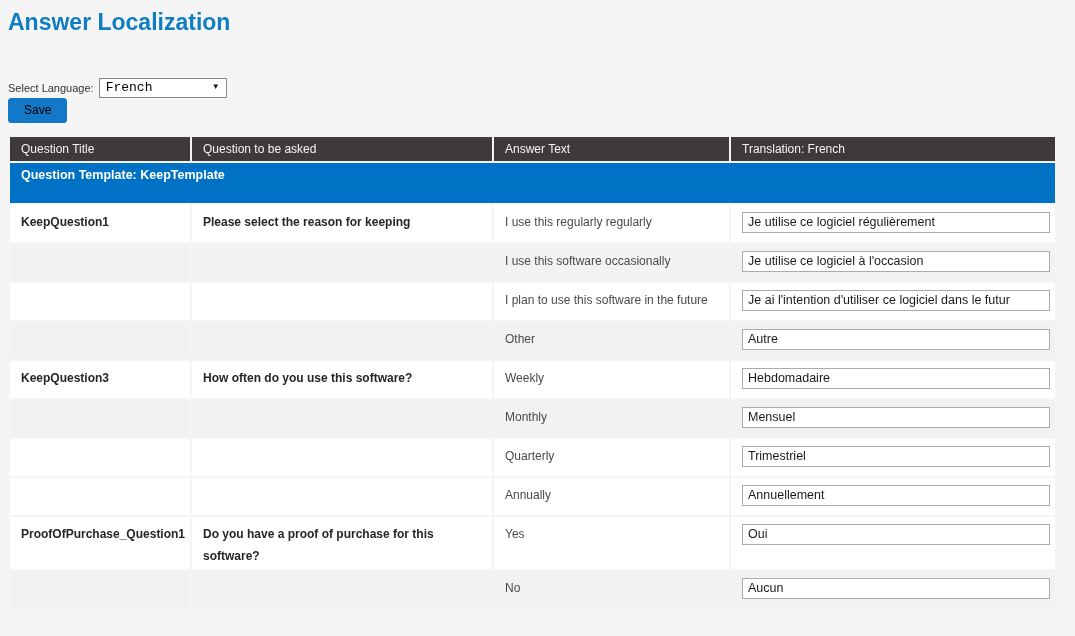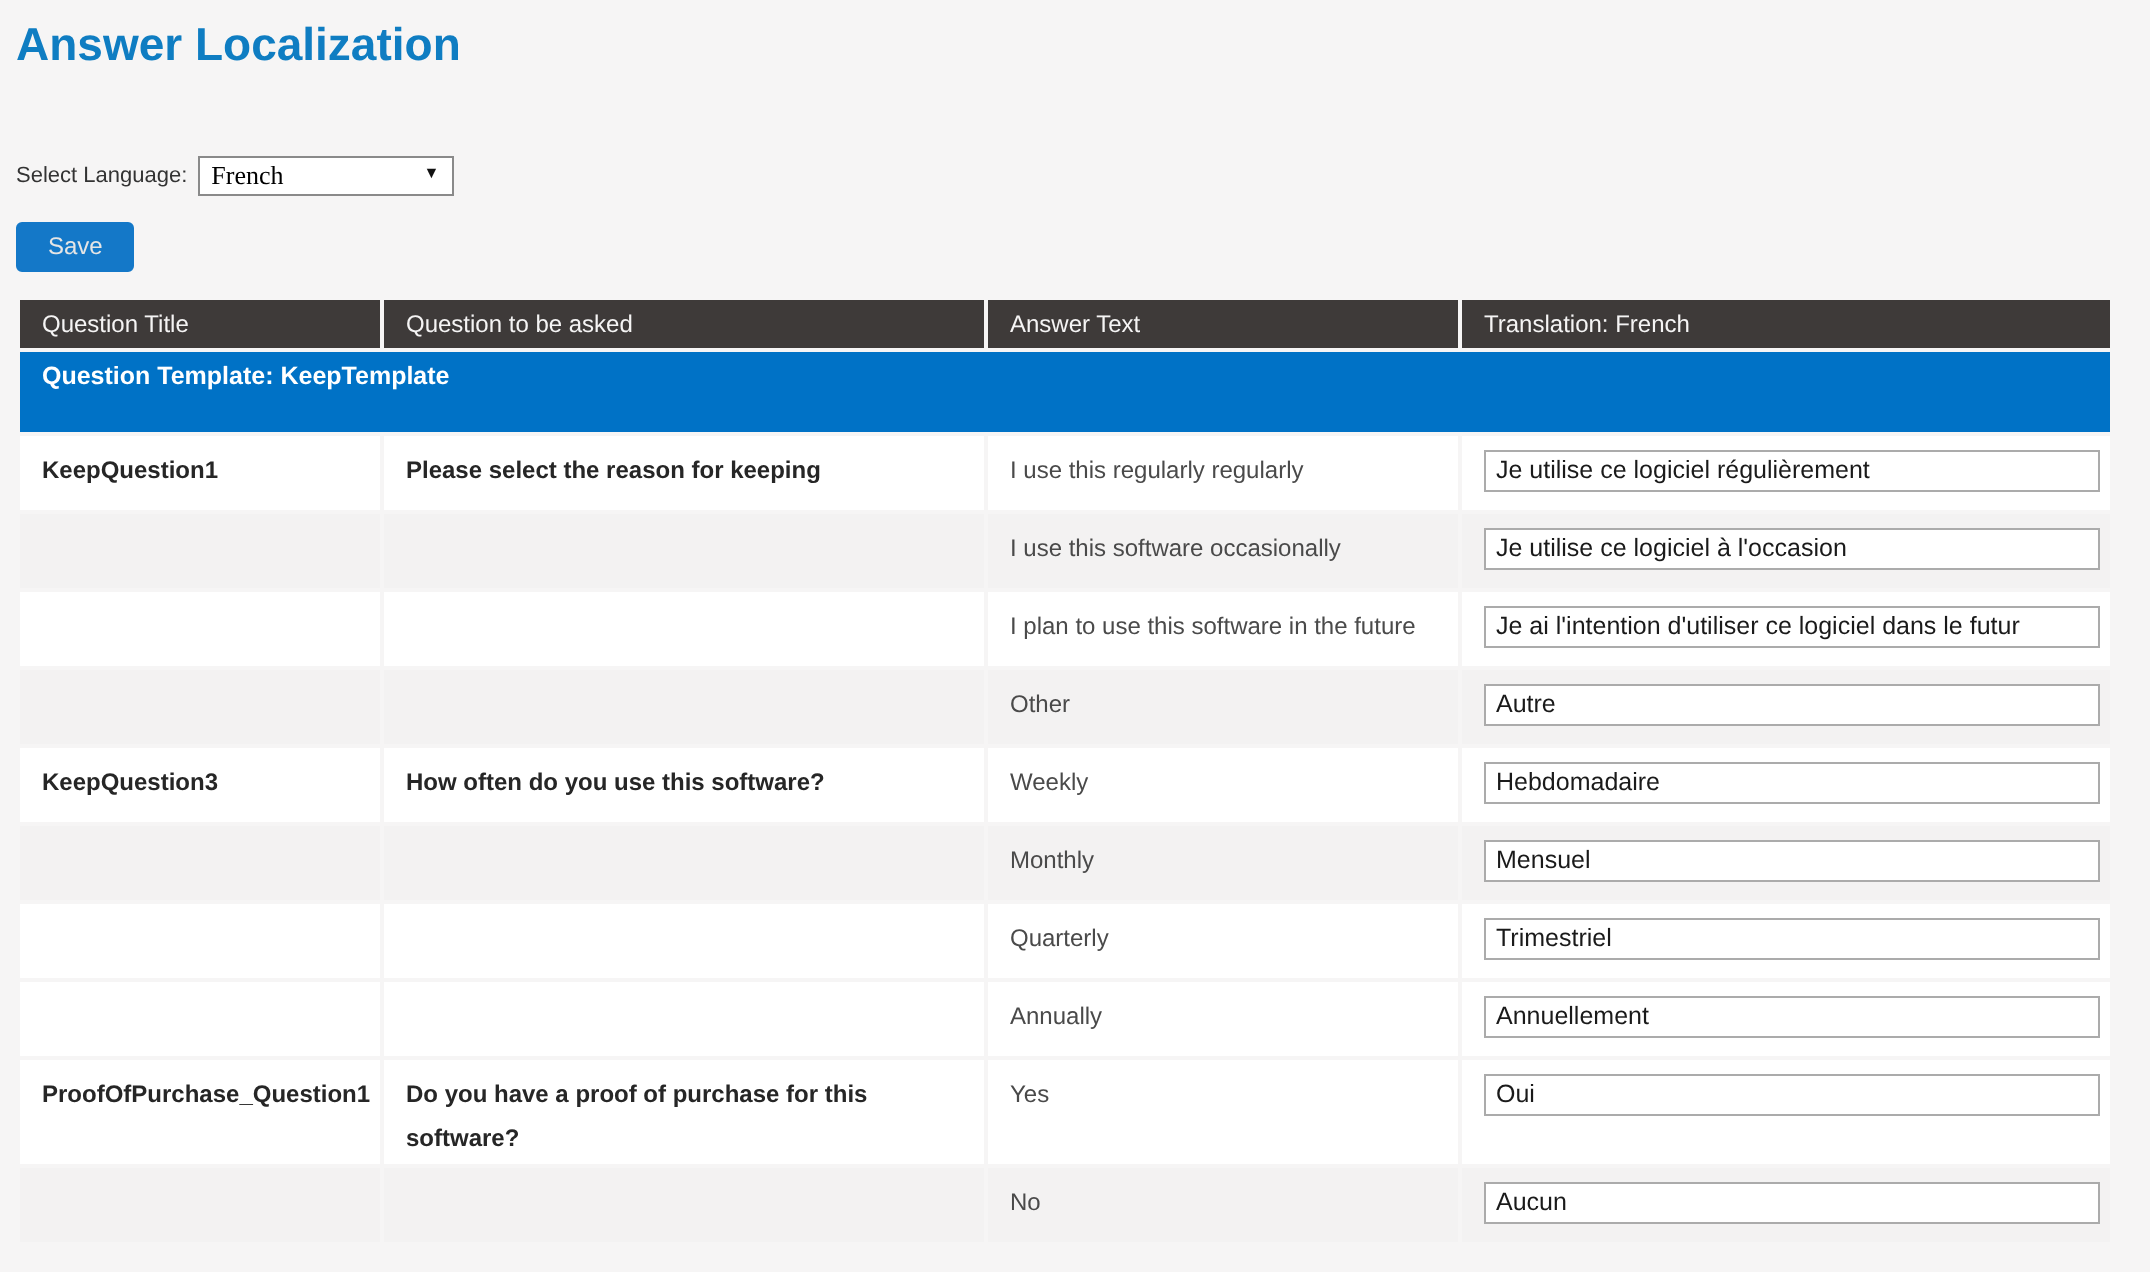--- a/index.html
+++ b/index.html
@@ -24,32 +24,32 @@
     margin:9px 0 0 0;
     font-size:23px;font-weight:bold;color:var(--title-color);
   }
   .lang-row{
     margin-top:42px;display:flex;align-items:center;
     font-size:11px;color:#333;
   }
   .select-wrap{position:relative;display:inline-block;margin-left:5px;}
   .select-wrap select{
     width:128px;height:20px;
-    font-family:Liberation Serif, serif;font-size:13px;color:#000;
+    font-family:Liberation Mono, monospace;font-size:13px;color:#000;
     border:1px solid #8a8a8a;background:#fff;border-radius:0;
     -webkit-appearance:none;appearance:none;
     padding:0 20px 1px 6px;
   }
   .select-arrow{
     position:absolute;right:7px;top:5px;font-size:8px;color:#111;
     pointer-events:none;line-height:1;
   }
   .save-btn{
-    margin-top:13px;display:inline-block;
-    background:var(--save-bg);color:#e5e5e5;border:1px solid var(--save-bg);
+    display:inline-block;
+    background:var(--save-bg);color:#000000;border:1px solid var(--save-bg);
     border-radius:3px;font-family:"Liberation Sans", sans-serif;
     font-size:12px;padding:4px 15px 5px 15px;cursor:pointer;
   }
   table.answers{
     margin-top:12px;
     border-collapse:separate;border-spacing:2px;
     table-layout:fixed;width:1049px;
   }
   table.answers th{
     background:var(--head-bg);color:#f5f4f4;

